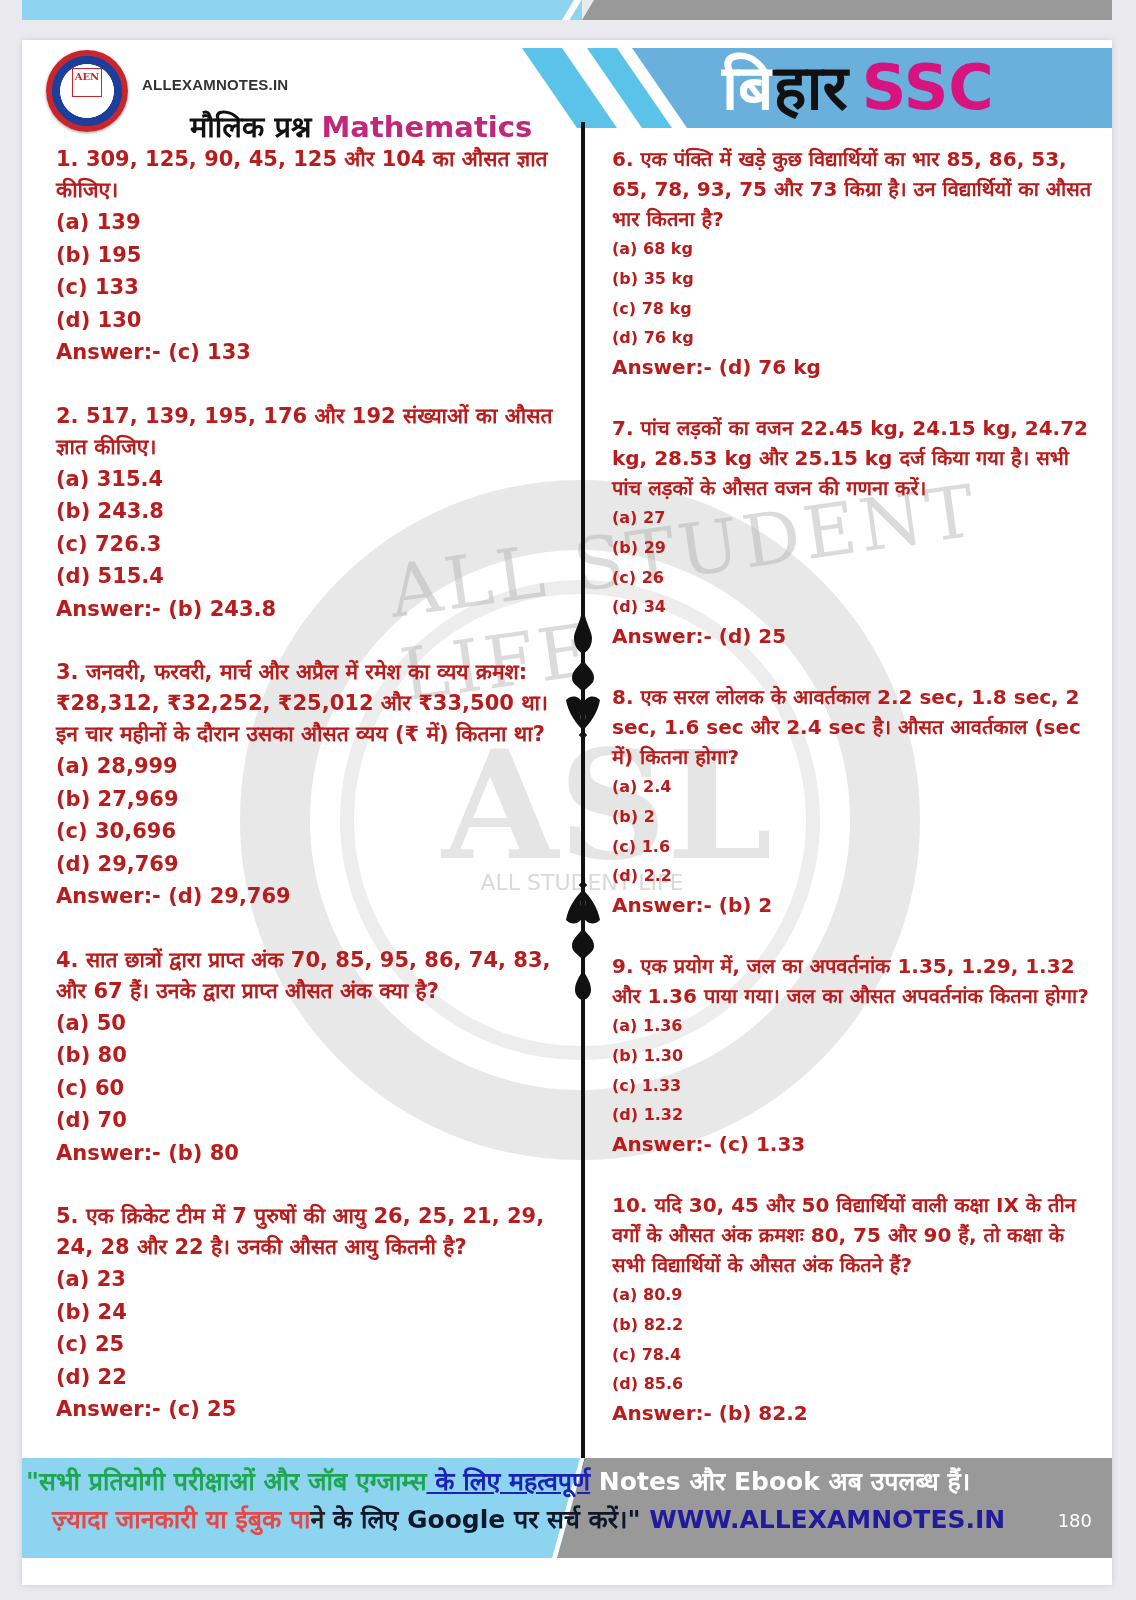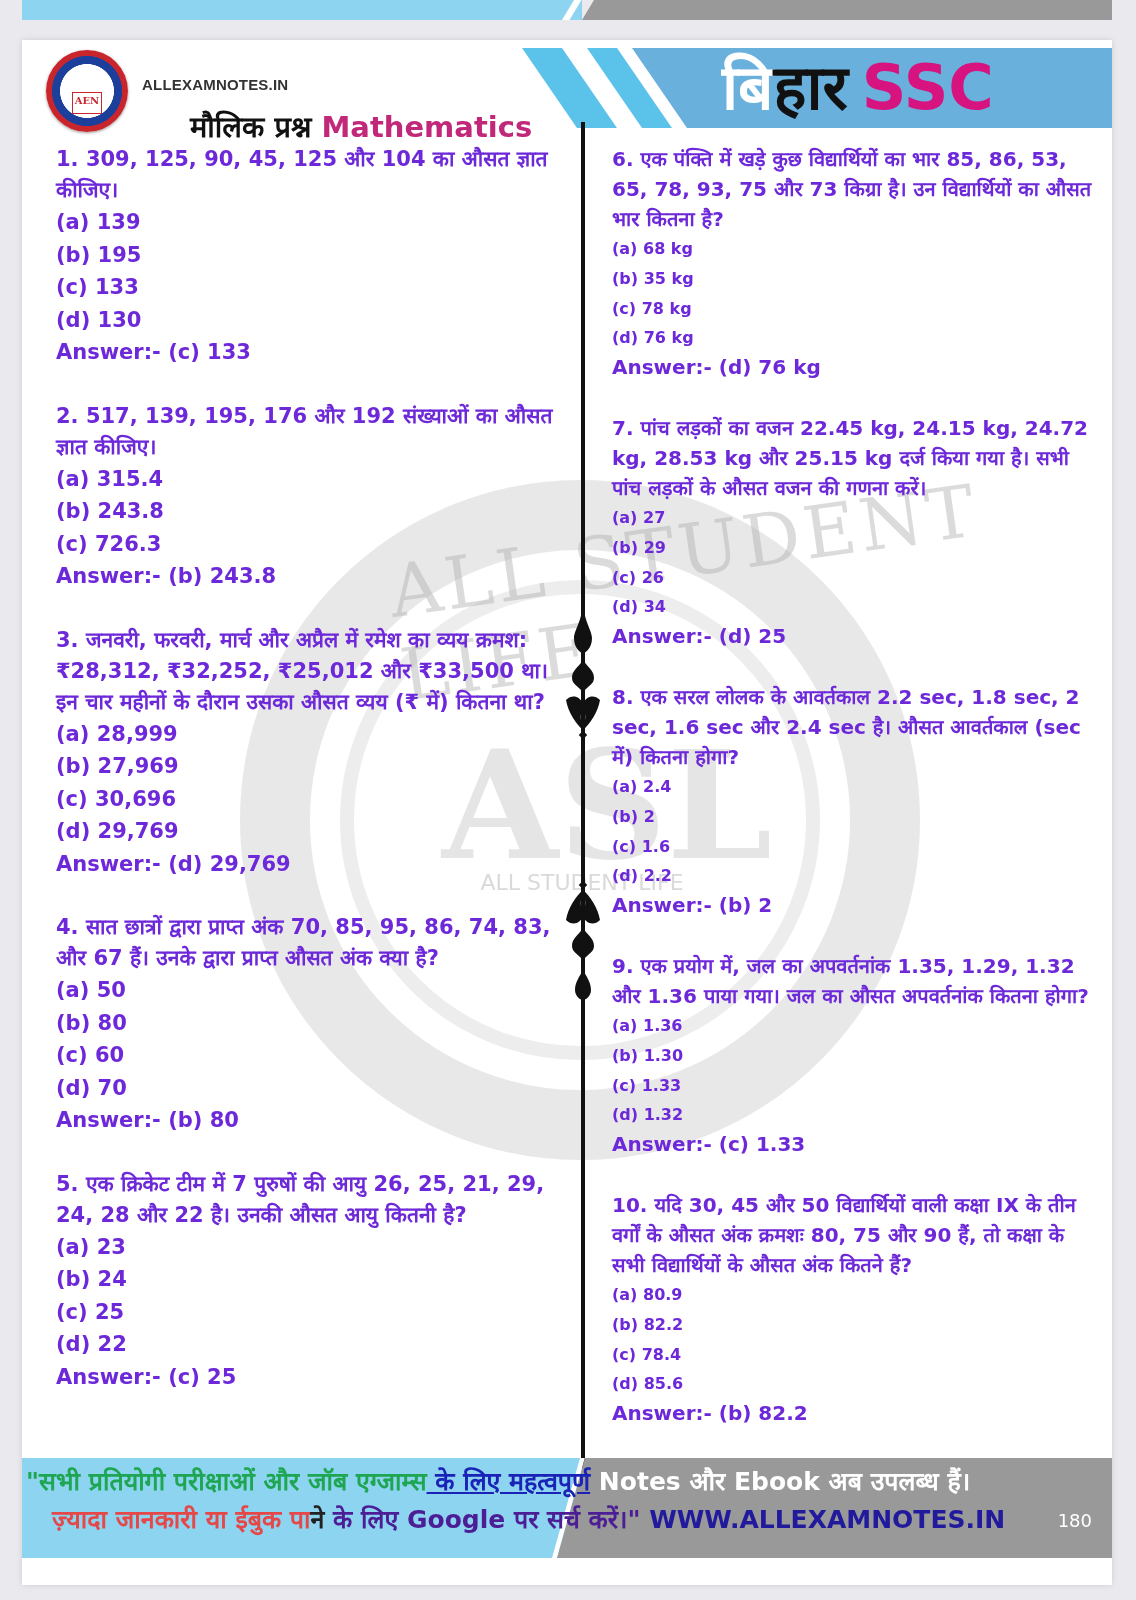--- a/index.html
+++ b/index.html
@@ -6,21 +6,21 @@
   html, body { width: 1136px; height: 1600px; overflow: hidden; background: #e9e9ee; font-family: "DejaVu Sans", "Liberation Sans", sans-serif; }
   .prev-strip { position: absolute; left: 22px; top: 0; width: 1090px; height: 20px; overflow: hidden; }
   .prev-strip .blue { position: absolute; left: 0; top: 0; width: 560px; height: 20px; background: #8dd4f0; }
   .prev-strip .gray { position: absolute; left: 560px; top: 0; width: 530px; height: 20px; background: #999999; clip-path: polygon(12px 0, 100% 0, 100% 100%, 0 100%); }
   .prev-strip .slash { position: absolute; left: 540px; top: 0; width: 30px; height: 20px; background: #fff; clip-path: polygon(40% 0, 65% 0, 25% 100%, 0 100%); }
 
   .page { position: absolute; left: 22px; top: 40px; width: 1090px; height: 1545px; background: #ffffff; box-shadow: 0 0 6px rgba(0,0,0,0.12); overflow: hidden; }
 
   
   .logo { position: absolute; left: 24px; top: 10px; width: 82px; height: 82px; border-radius: 50%; background: radial-gradient(circle at 50% 50%, #ffffff 0 46%, #1c3f9b 47% 60%, #c9252c 61% 72%, #8a1d22 73% 100%); box-shadow: 0 1px 3px rgba(0,0,0,0.4); }
-  .logo .aen { position: absolute; left: 26px; top: 42px; width: 30px; height: 22px; border: 1.5px solid #c9252c; background: #fff; color: #c9252c; font-family: "DejaVu Serif", serif; font-weight: bold; font-size: 10px; line-height: 15px; text-align: center; }
+  .logo .aen { position: absolute; left: 26px; top: 18px; width: 30px; height: 29px; border: 1.5px solid #c9252c; background: #fff; color: #c9252c; font-family: "DejaVu Serif", serif; font-weight: bold; font-size: 10px; line-height: 15px; text-align: center; }
   .site-name { position: absolute; left: 120px; top: 36px; font-family: "Liberation Sans", sans-serif; font-weight: bold; font-size: 15px; color: #333; letter-spacing: 0.2px; }
   .subject-title { position: absolute; left: 168px; top: 66px; font-size: 29px; font-weight: bold; color: #111; white-space: nowrap; }
   .subject-title .en { color: #c2287a; font-family: "DejaVu Sans", sans-serif; }
 
   .banner { position: absolute; left: 500px; top: 8px; width: 590px; height: 100px; }
   .banner .stripe1 { position: absolute; left: 0; top: 0; width: 600px; height: 80px; background: #5bc2ea; clip-path: polygon(0 0, 40px 0, 95px 100%, 55px 100%); }
   .banner .stripe2 { position: absolute; left: 0; top: 0; width: 600px; height: 80px; background: #5bc2ea; clip-path: polygon(65px 0, 95px 0, 150px 100%, 120px 100%); }
   .banner .band { position: absolute; left: 0; top: 0; width: 590px; height: 80px; background: #69b0dd; clip-path: polygon(110px 0, 100% 0, 100% 100%, 165px 100%); }
   .banner-title { position: absolute; left: 200px; top: 2px; font-size: 62px; font-weight: bold; line-height: 76px; white-space: nowrap; }
   .banner-title .w { color: #ffffff; }
@@ -32,21 +32,21 @@
   .wm-inner { position: absolute; left: 318px; top: 540px; width: 480px; height: 480px; border-radius: 50%; border: 14px solid rgba(190,190,190,0.28); pointer-events: none; }
   .wm-asl { position: absolute; left: 420px; top: 690px; width: 280px; text-align: center; font-family: "DejaVu Serif", serif; font-weight: bold; font-size: 150px; color: rgba(190,190,190,0.4); line-height: 150px; pointer-events: none; }
   .wm-sub { position: absolute; left: 430px; top: 830px; width: 260px; text-align: center; font-size: 22px; color: rgba(170,170,170,0.45); pointer-events: none; }
   .wm-arc { position: absolute; left: 370px; top: 460px; font-family: "DejaVu Serif", serif; font-size: 72px; color: rgba(175,175,175,0.45); transform: rotate(-8deg); pointer-events: none; letter-spacing: 4px; }
 
   
   .divider { position: absolute; left: 559px; top: 82px; width: 4px; height: 1350px; background: #111; }
   .orn { position: absolute; left: 540px; width: 42px; color: #111; }
 
   
-  .col { position: absolute; top: 104px; font-weight: bold; color: #6d28d9; }
+  .col { position: absolute; top: 104px; font-weight: bold; color: #b91c1c; }
   .col.left { left: 34px; width: 500px; }
   .col.right { left: 590px; width: 480px; }
   .q { margin-bottom: 0; }
   .q-text { font-size: 21px; line-height: 31px; }
   .col.right .q-text { font-size: 20px; line-height: 30px; }
   .opt { font-size: 21px; line-height: 32.5px; }
   .col.right .opt { font-size: 16px; line-height: 29.8px; }
   .ans { font-size: 21px; line-height: 32.5px; }
   .col.right .ans { font-size: 20px; line-height: 29.8px; }
   .gap-l { height: 32px; }
@@ -58,21 +58,21 @@
   .footer .fg { position: absolute; left: 535px; top: 0; width: 555px; height: 100px; background: #999999; clip-path: polygon(28px 0, 100% 0, 100% 100%, 0 100%); }
   .footer .fs { position: absolute; left: 530px; top: 0; width: 40px; height: 100px; background: #ffffff; clip-path: polygon(70% 0, 82% 0, 12% 100%, 0 100%); }
   .f-line1 { position: absolute; left: 4px; top: 6px; font-size: 25px; font-weight: bold; white-space: nowrap; line-height: 36px; }
   .f-line2 { position: absolute; left: 30px; top: 44px; font-size: 25px; font-weight: bold; white-space: nowrap; line-height: 36px; }
   .c-green { color: #1fa653; }
   .c-blue { color: #1a22b8; text-decoration: underline; }
   .c-navy { color: #211a9c; }
   .c-white { color: #ffffff; }
   .c-red { color: #e54848; }
   .c-black { color: #222; }
-  .c-mag { color: #4c1d95; }
+  .c-mag { color: #0f172a; }
   .page-num { position: absolute; right: 20px; top: 52px; color: #ffffff; font-size: 18px; font-weight: normal; }
 </style>
 </head>
 <body>
 
 <div class="prev-strip">
   <div class="blue"></div>
     <div class="gray"></div>
     <div class="slash"></div>
 </div>
@@ -124,20 +124,21 @@
       <div class="opt">(c) 133</div>
       <div class="opt">(d) 130</div>
       <div class="ans">Answer:- (c) 133</div>
     </div>
     <div class="gap-l"></div>
     <div class="q">
       <div class="q-text">2. 517, 139, 195, 176 और 192 संख्याओं का औसत ज्ञात कीजिए।</div>
       <div class="opt">(a) 315.4</div>
       <div class="opt">(b) 243.8</div>
       <div class="opt">(c) 726.3</div>
+      <div class="opt">(d) 515.4</div>
       <div class="ans">Answer:- (b) 243.8</div>
     </div>
     <div class="gap-l"></div>
     <div class="q">
       <div class="q-text">3. जनवरी, फरवरी, मार्च और अप्रैल में रमेश का व्यय क्रमश: ₹28,312, ₹32,252, ₹25,012 और ₹33,500 था। इन चार महीनों के दौरान उसका औसत व्यय (₹ में) कितना था?</div>
       <div class="opt">(a) 28,999</div>
       <div class="opt">(b) 27,969</div>
       <div class="opt">(c) 30,696</div>
       <div class="opt">(d) 29,769</div>
       <div class="ans">Answer:- (d) 29,769</div>

